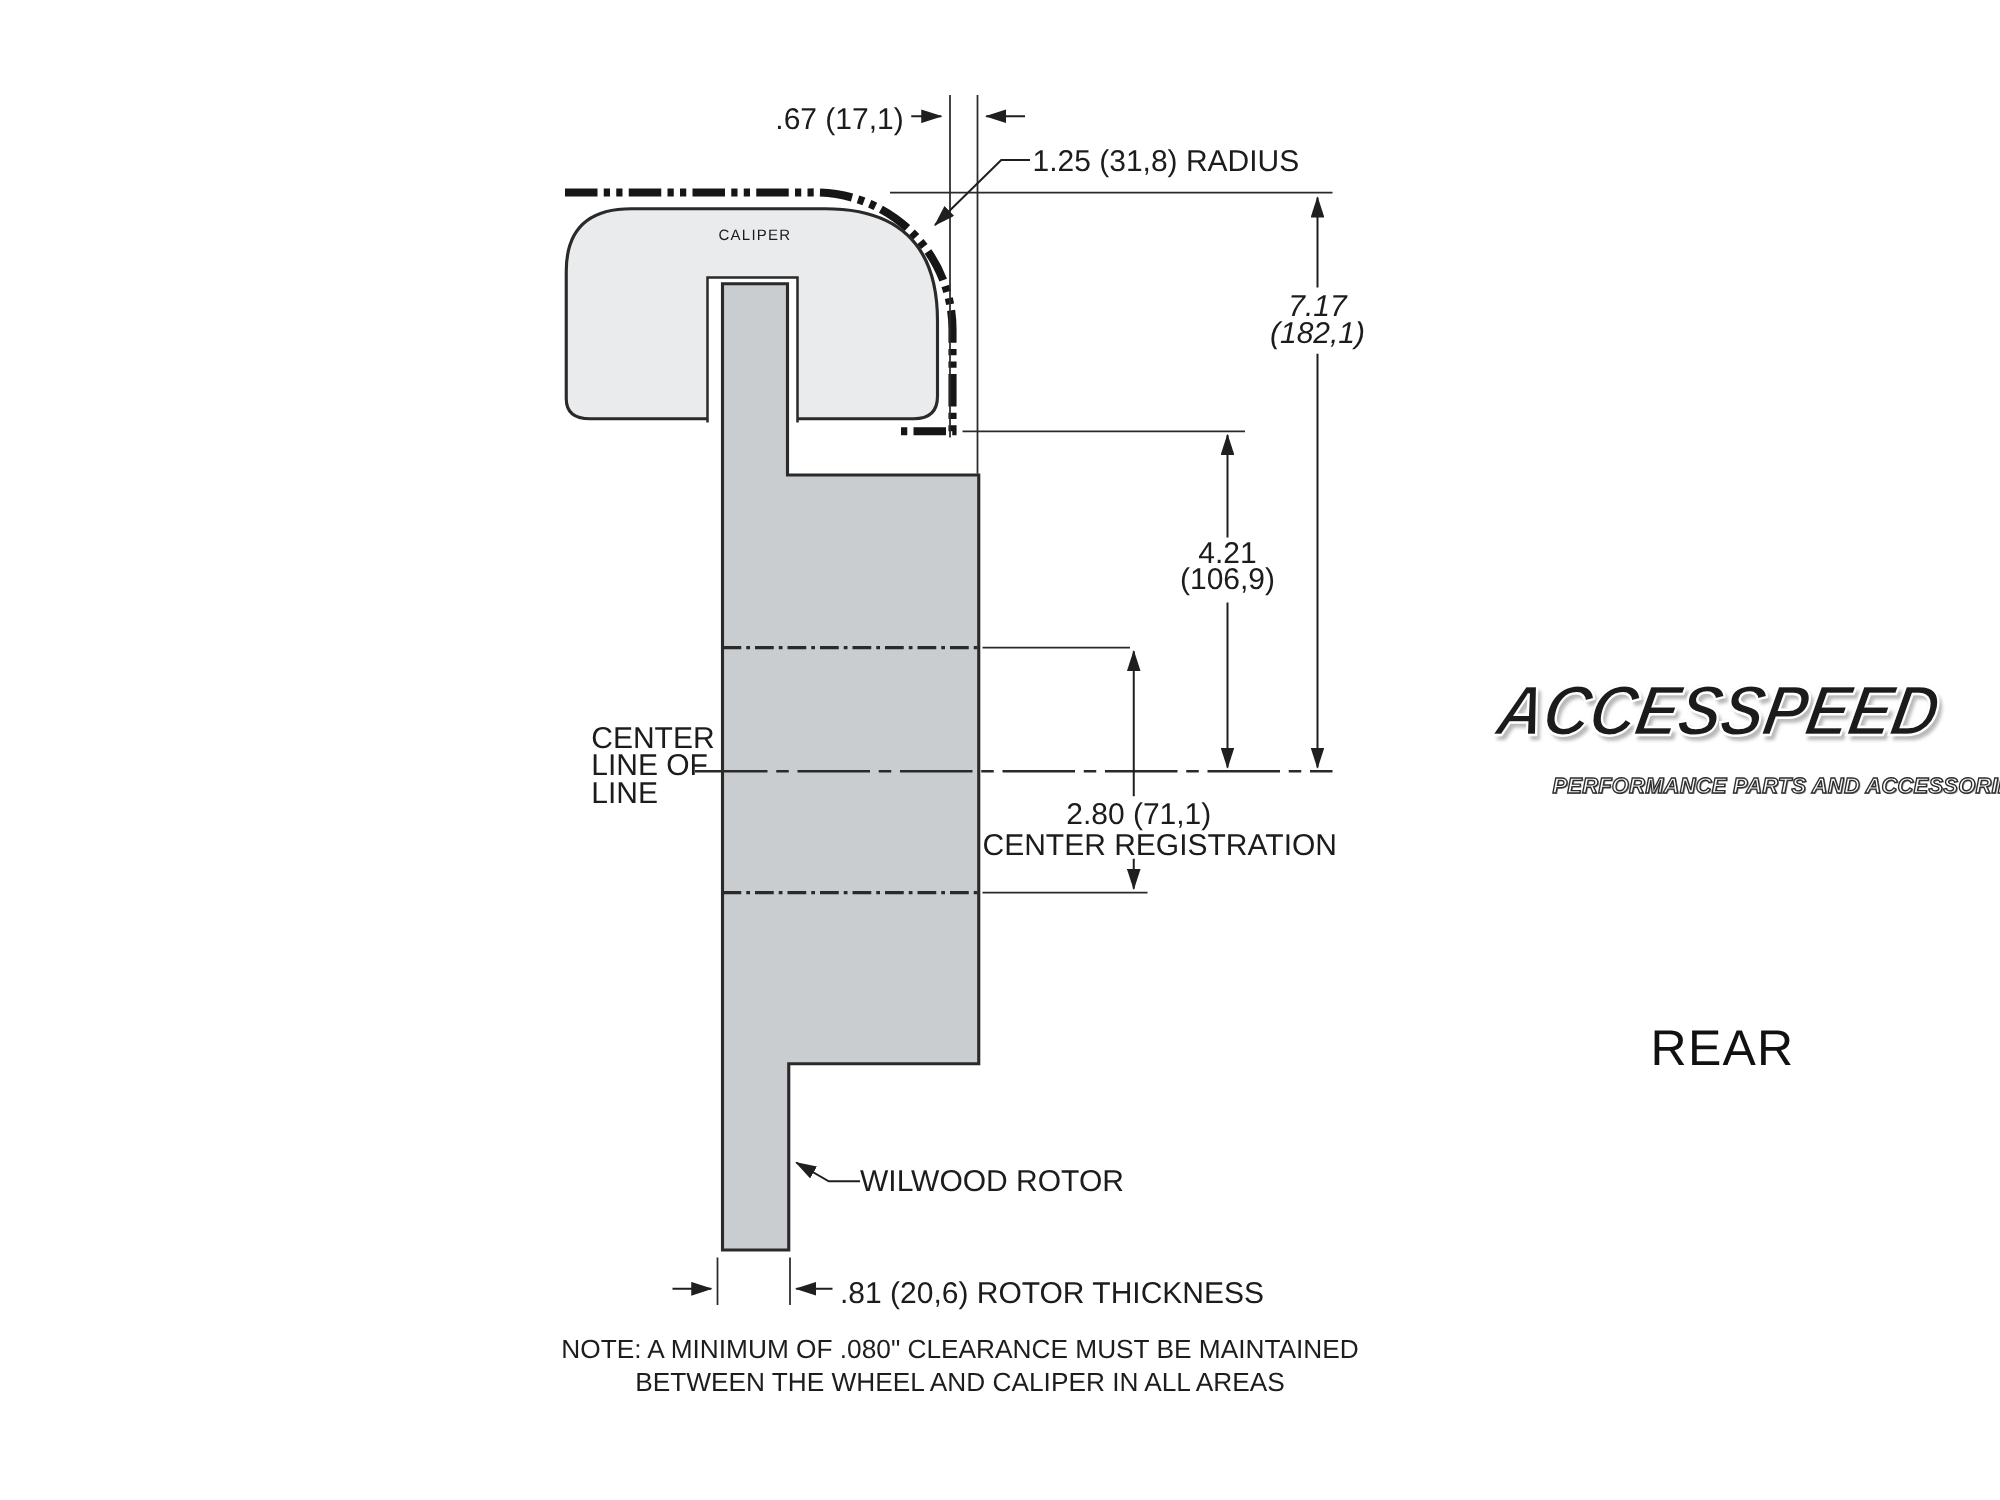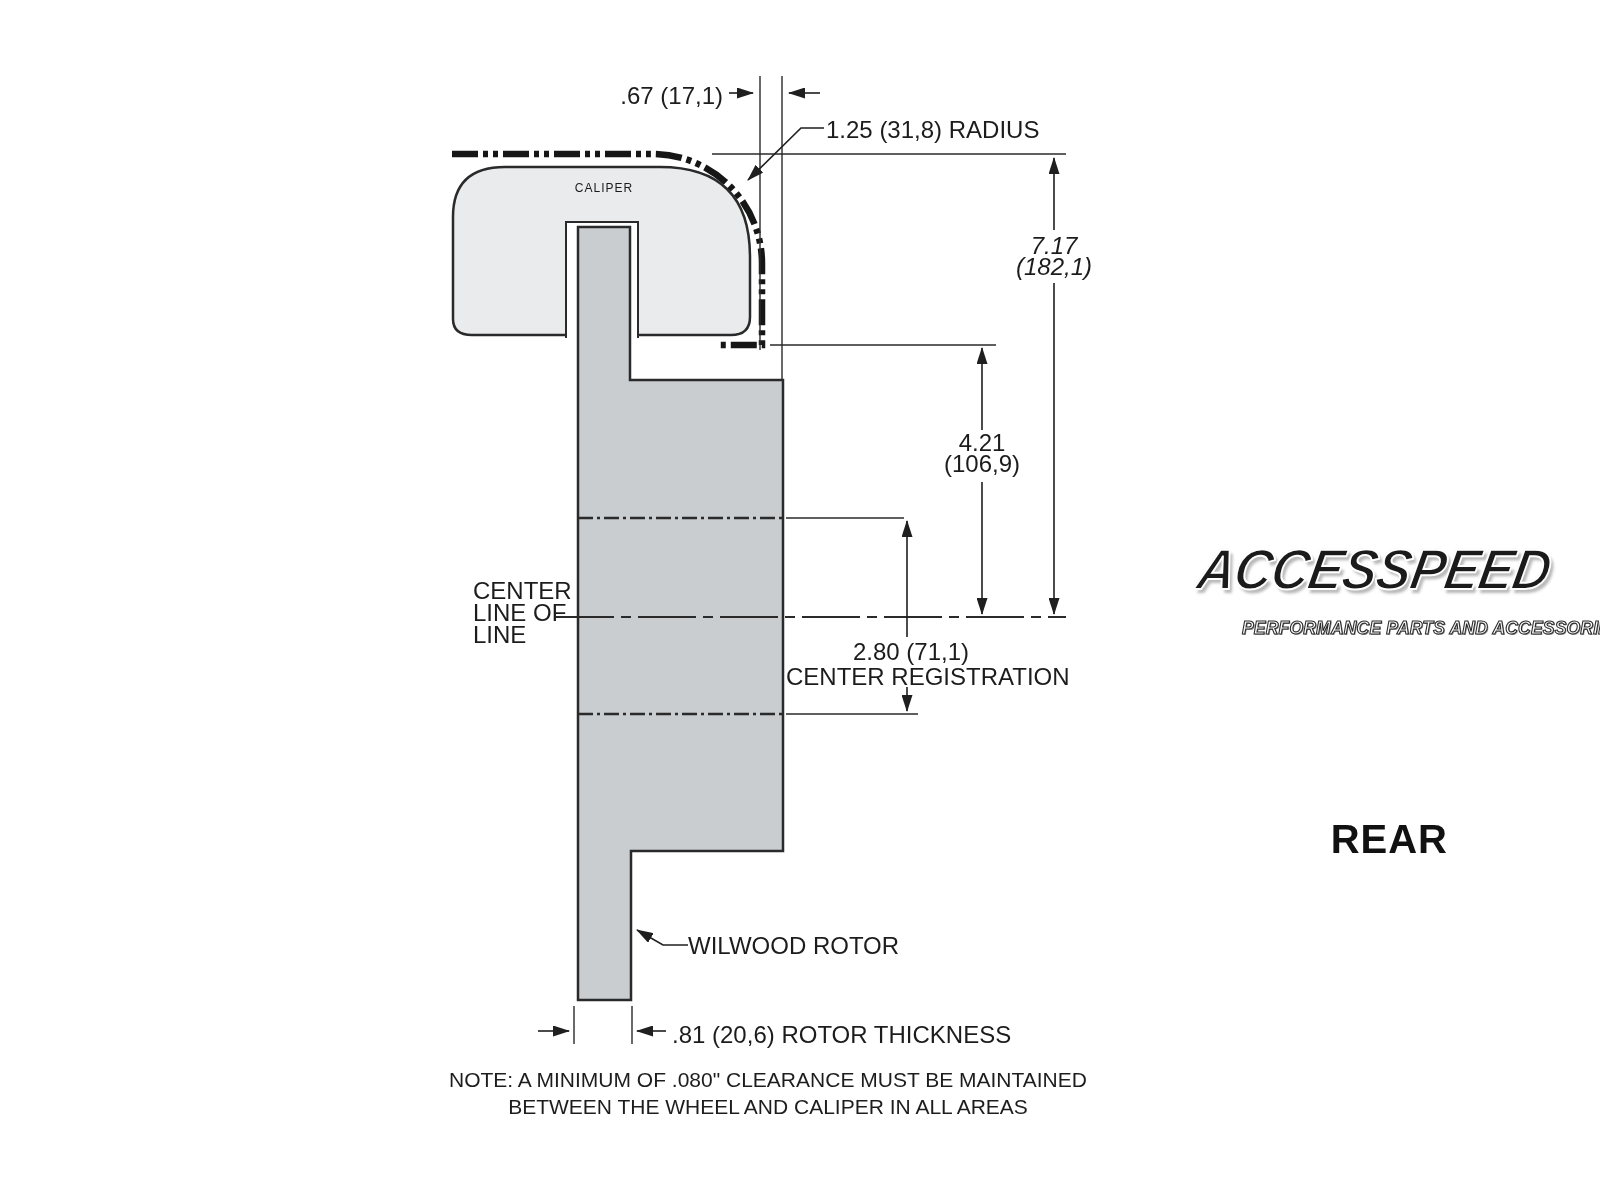--- a/index.html
+++ b/index.html
@@ -14,21 +14,21 @@
   .rgt{text-align:right;}
   #caliper-label{left:548px;top:182px;width:112px;text-align:center;font-size:12px;letter-spacing:1px;}
   #dim-offset{left:575px;top:83px;width:148px;}
   #dim-radius{left:826px;top:117px;}
   #dim-overall{left:1004px;top:235px;width:100px;line-height:21px;font-style:italic;}
   #dim-mid{left:932px;top:432px;width:100px;line-height:21px;}
   #centerline-label{left:473px;top:580px;font-size:24px;line-height:22px;}
   #dim-registration{left:786px;top:639px;width:250px;line-height:25px;}
   #rotor-label{left:688px;top:933px;}
   #dim-thickness{left:672px;top:1022px;}
-  #view-label{left:1308px;top:818px;width:140px;text-align:right;font-size:40px;font-weight:700;letter-spacing:1px;color:#111;}
+  #view-label{left:1308px;top:818px;width:140px;text-align:center;font-size:40px;font-weight:400;letter-spacing:1px;color:#111;}
   #note{left:398px;top:1066px;width:740px;text-align:center;font-size:21px;line-height:27px;color:#1d1d1d;}
 
   
   #wilwood-logo{position:absolute;left:8px;top:522px;width:315px;height:140px;}
   #wilwood-logo svg{position:absolute;left:0;top:0;}
   #wilwood-name{
     position:absolute;left:0px;top:30px;font-family:"DejaVu Sans",sans-serif;
     font-size:64px;font-weight:bold;font-style:italic;letter-spacing:-6px;
     color:#131313;transform:scaleY(1.02);
   }

